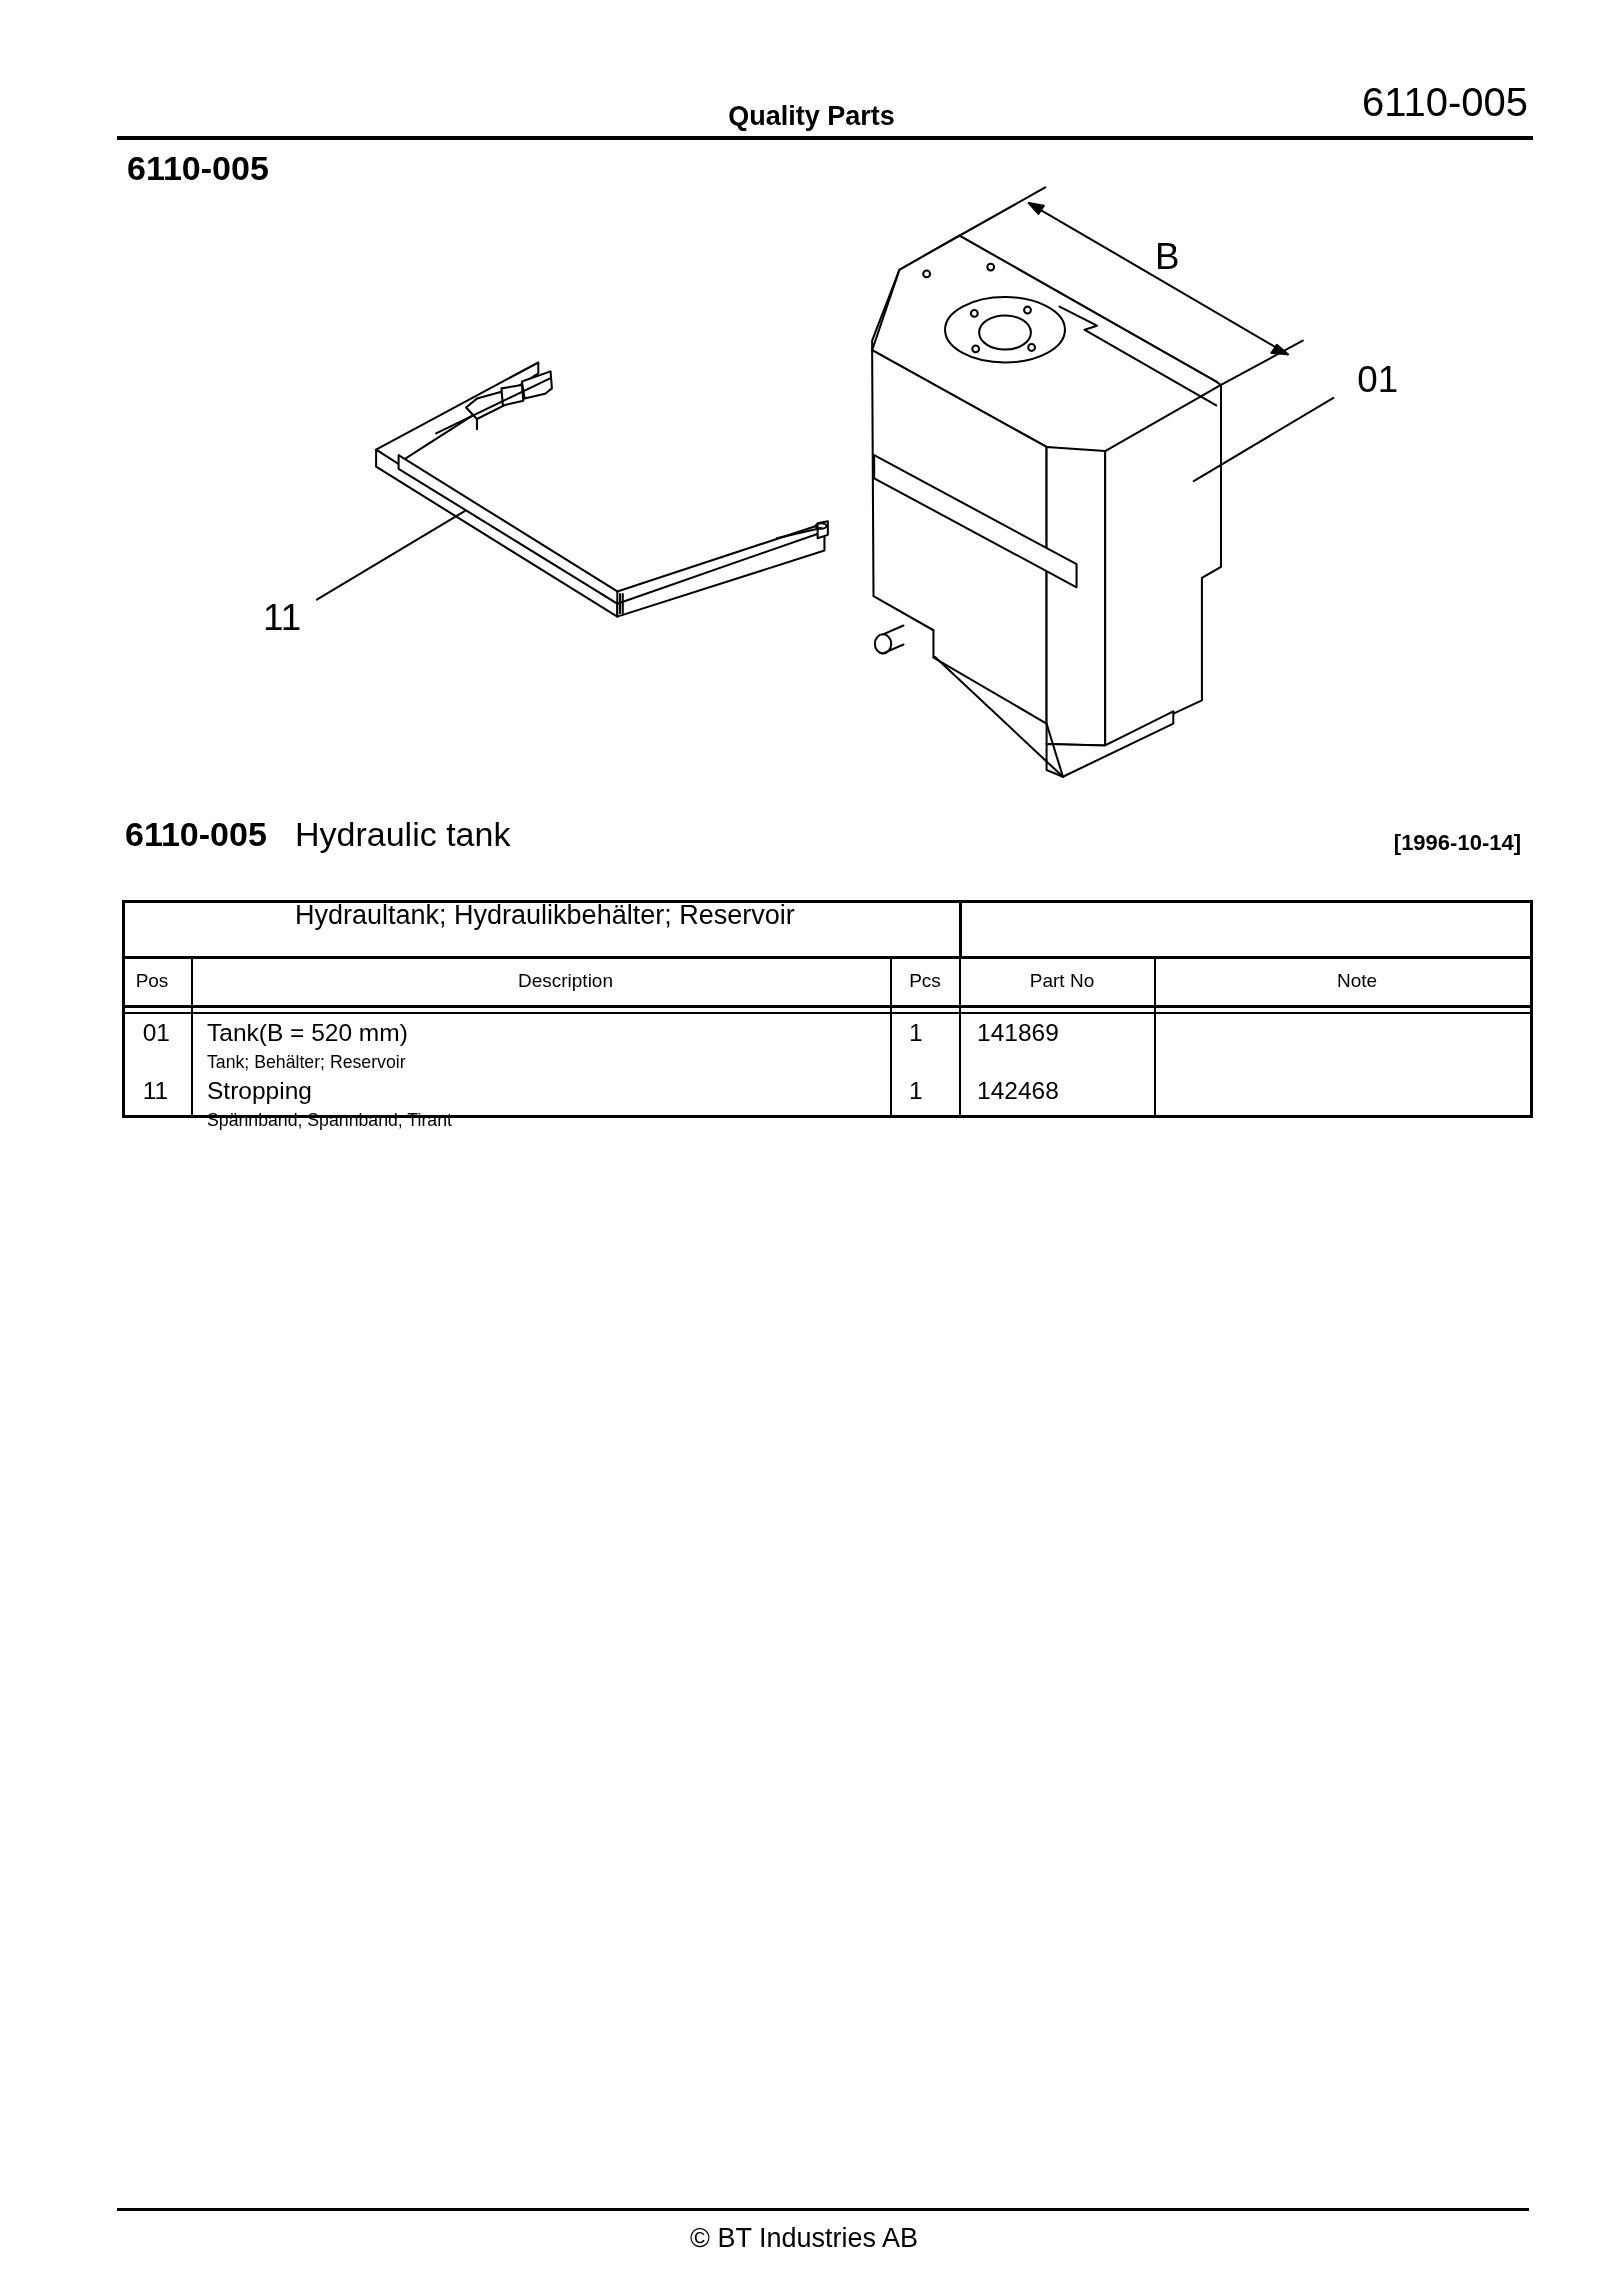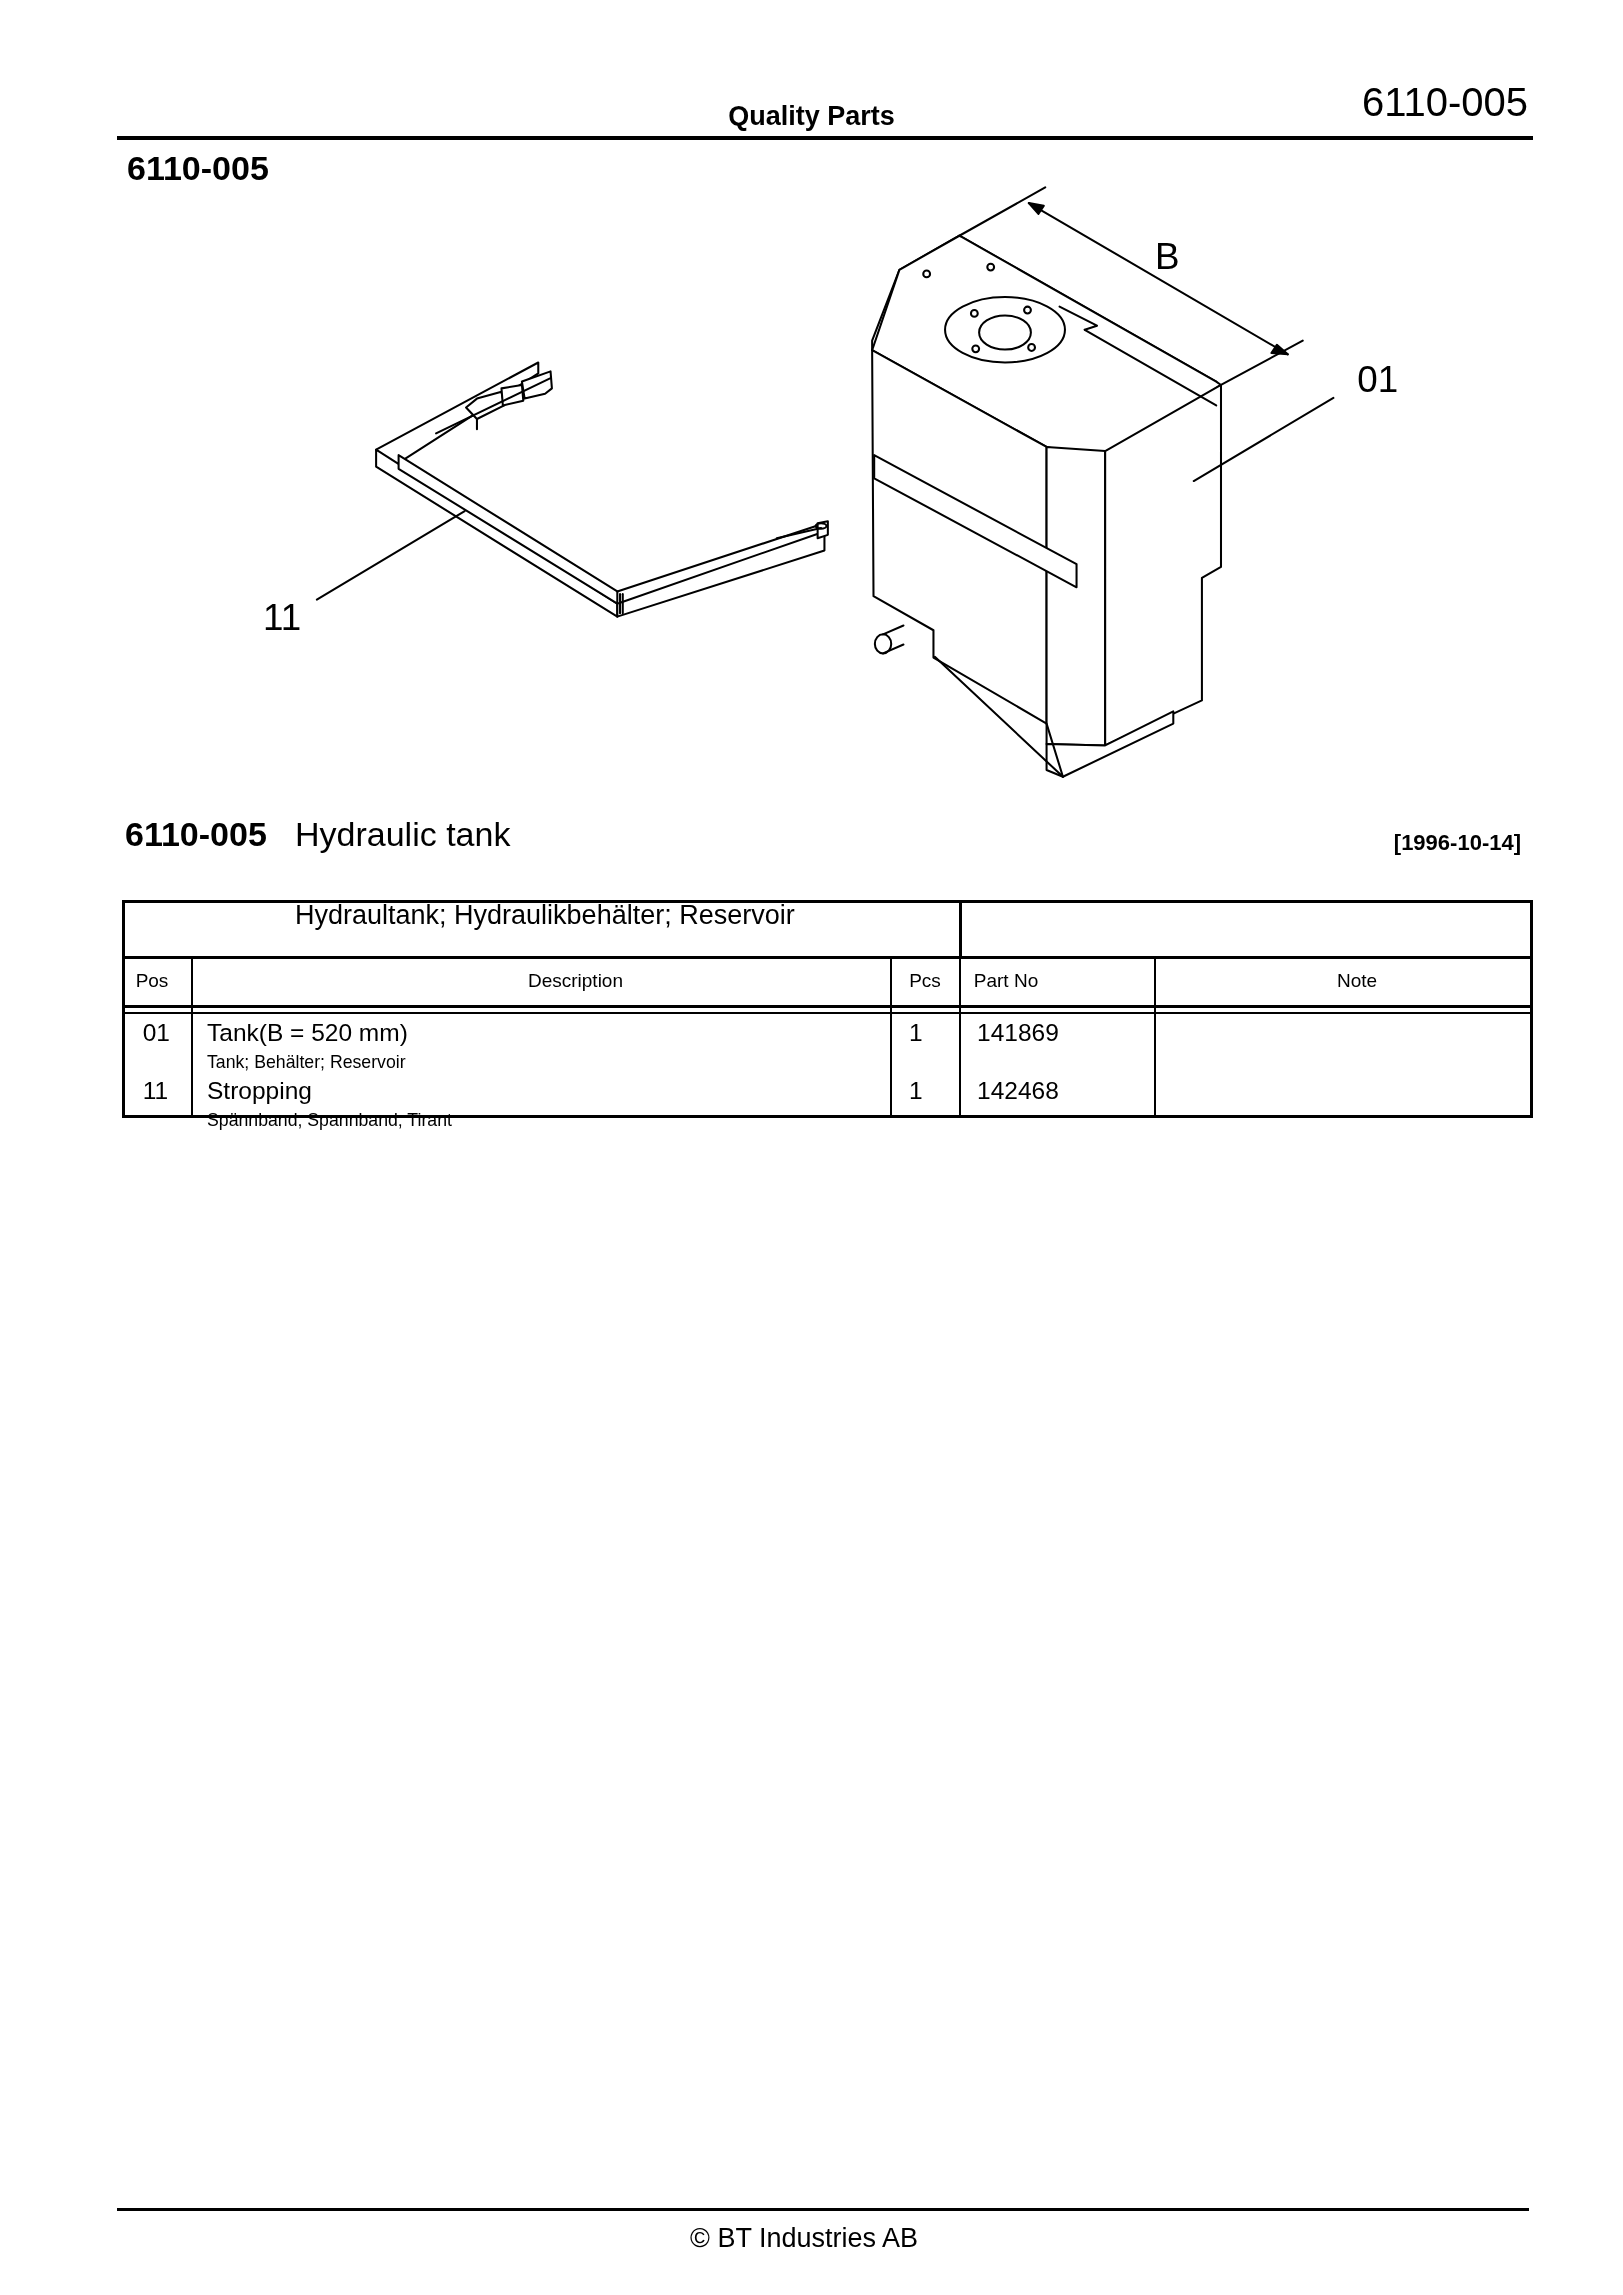--- a/index.html
+++ b/index.html
@@ -129,23 +129,23 @@
 
   <div class="vline" style="left:66px;"></div>
   <div class="vline" style="left:765px;"></div>
   <div class="vline" style="left:834px;"></div>
   <div class="vline" style="left:1029px;"></div>
 
   <div class="hline" style="top:102px;"></div>
   <div class="hline" style="top:109px; height:2px;"></div>
 
   <div class="th" style="left:0; width:54px;">Pos</div>
-  <div class="th" style="left:64px; width:773px;">Description</div>
+  <div class="th" style="left:54px; width:773px;">Description</div>
   <div class="th" style="left:765px; width:70px;">Pcs</div>
-  <div class="th" style="left:796px; width:170px;text-align:center;">Part No</div>
+  <div class="th" style="left:852px; width:170px;text-align:center;">Part No</div>
   <div class="th" style="left:1029px; width:406px;">Note</div>
 
   <div>
     <div class="cell" style="left:17.7px; top:116px;">01</div>
     <div class="cell" style="left:82px; top:116px;">Tank(B = 520 mm)</div>
     <div class="cell-sub" style="left:82px; top:149px;">Tank; Behälter; Reservoir</div>
     <div class="cell" style="left:784px; top:116px;">1</div>
     <div class="cell" style="left:852px; top:116px;">141869</div>
     <div class="cell" style="left:1043px; top:116px;"></div>
   </div>

